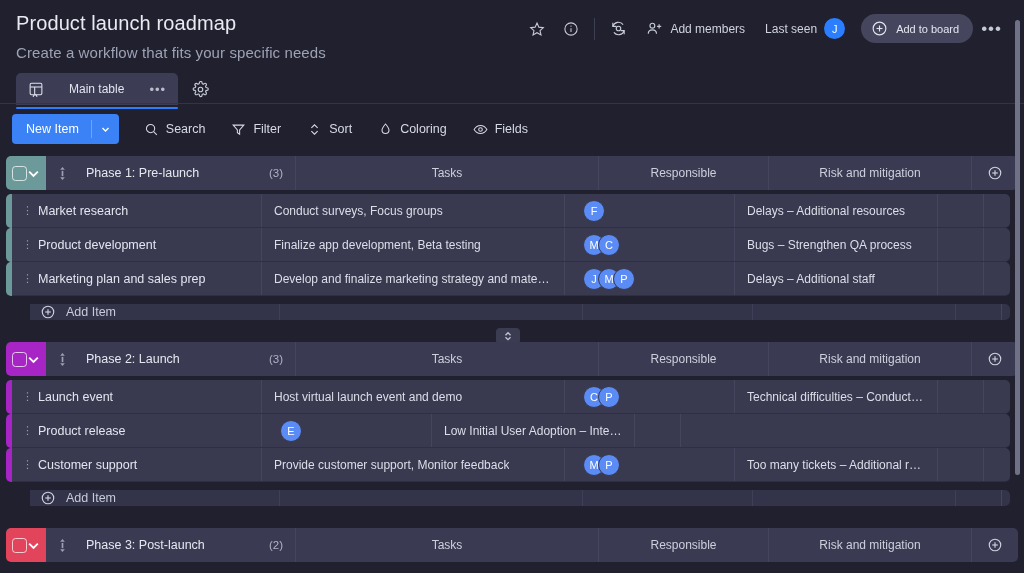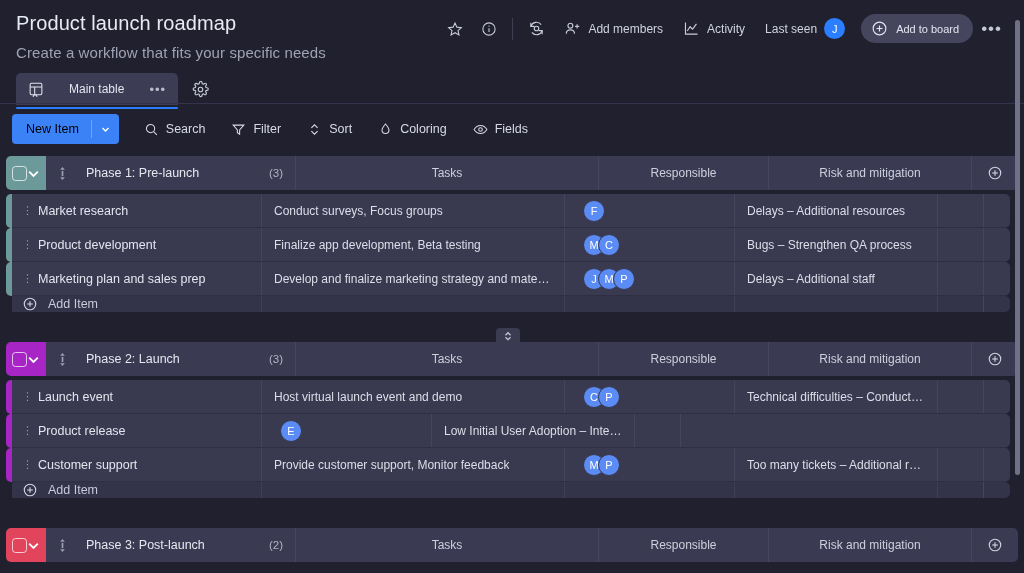--- a/index.html
+++ b/index.html
@@ -68,21 +68,21 @@
   }
 
   
   .actionbar {
     display: flex; align-items: center; gap: 4px;
     padding: 10px 12px 12px 12px;
   }
   .new-item {
     display: flex; align-items: stretch;
     background: #3b82f7; border-radius: 4px;
-    font-size: 12.5px; color: #000000; overflow: hidden; margin-right: 10px;
+    font-size: 12.5px; color: #ffffff; overflow: hidden; margin-right: 10px;
   }
   .new-item .lbl { padding: 8px 12px 8px 14px; }
   .new-item .sep { width: 1px; background: rgba(255,255,255,.28); margin: 6px 0; }
   .new-item .caret { display: flex; align-items: center; padding: 0 9px; }
   .abtn {
     display: flex; align-items: center; gap: 7px;
     padding: 7px 11px; border-radius: 4px;
     font-size: 12.5px; color: #d7dae6;
   }
 
@@ -152,21 +152,21 @@
   .avatars { display: flex; align-items: center; padding-left: 6px; }
   .av {
     width: 22px; height: 22px; border-radius: 50%;
     background: #5b8bf5; color: #fff; font-size: 11px; font-weight: 500;
     display: flex; align-items: center; justify-content: center;
     border: 1.5px solid #393950; margin-left: -7px;
   }
   .av:first-child { margin-left: 0; }
 
   
-  .additem { display: flex; align-items: flex-start; height: 32px; }
+  .additem { display: flex; align-items: center; height: 32px; margin-left: 18px; }
   .additem .row-body { background: #33334a; border-bottom: none; }
   .ai-label {
     width: 250px; display: flex; align-items: center; gap: 10px;
     padding-left: 10px; font-size: 12.5px; color: #c8cbd9;
     border-right: 1px solid #3f3f57;
   }
   .ai-cell { border-right: 1px solid #3f3f57; }
 
   .grp-gap { height: 14px; position: relative; }
   .collapse-handle {
@@ -216,27 +216,20 @@
         </svg>
       </div>
       <div class="hact">
         <svg width="17" height="17" viewBox="0 0 24 24" fill="none" stroke="#c9ccda" stroke-width="1.6">
           <circle cx="9" cy="8" r="3.4"></circle>
             <path d="M3.2 19.5c0-3.4 2.6-5.6 5.8-5.6s5.8 2.2 5.8 5.6"></path>
           <line x1="18.5" y1="6" x2="18.5" y2="12"></line>
             <line x1="15.5" y1="9" x2="21.5" y2="9"></line>
         </svg>
         <span>Add members</span>
-      </div>
-      <div class="hact">
-        <svg width="17" height="17" viewBox="0 0 24 24" fill="none" stroke="#c9ccda" stroke-width="1.6">
-          <polyline points="3.5,3.5 3.5,20 20.5,20"></polyline>
-            <polyline points="6,15.5 10,9.5 13.5,13 19,5.5"></polyline>
-        </svg>
-        <span>Activity</span>
       </div>
       <div class="hact">
         <span>Last seen</span>
         <span class="avatar-sm">J</span>
       </div>
       <div class="add-to-board">
         <svg width="17" height="17" viewBox="0 0 24 24" fill="none" stroke="#e3e5ef" stroke-width="1.6">
           <circle cx="12" cy="12" r="9"></circle>
             <line x1="12" y1="7.8" x2="12" y2="16.2"></line>
             <line x1="7.8" y1="12" x2="16.2" y2="12"></line>

